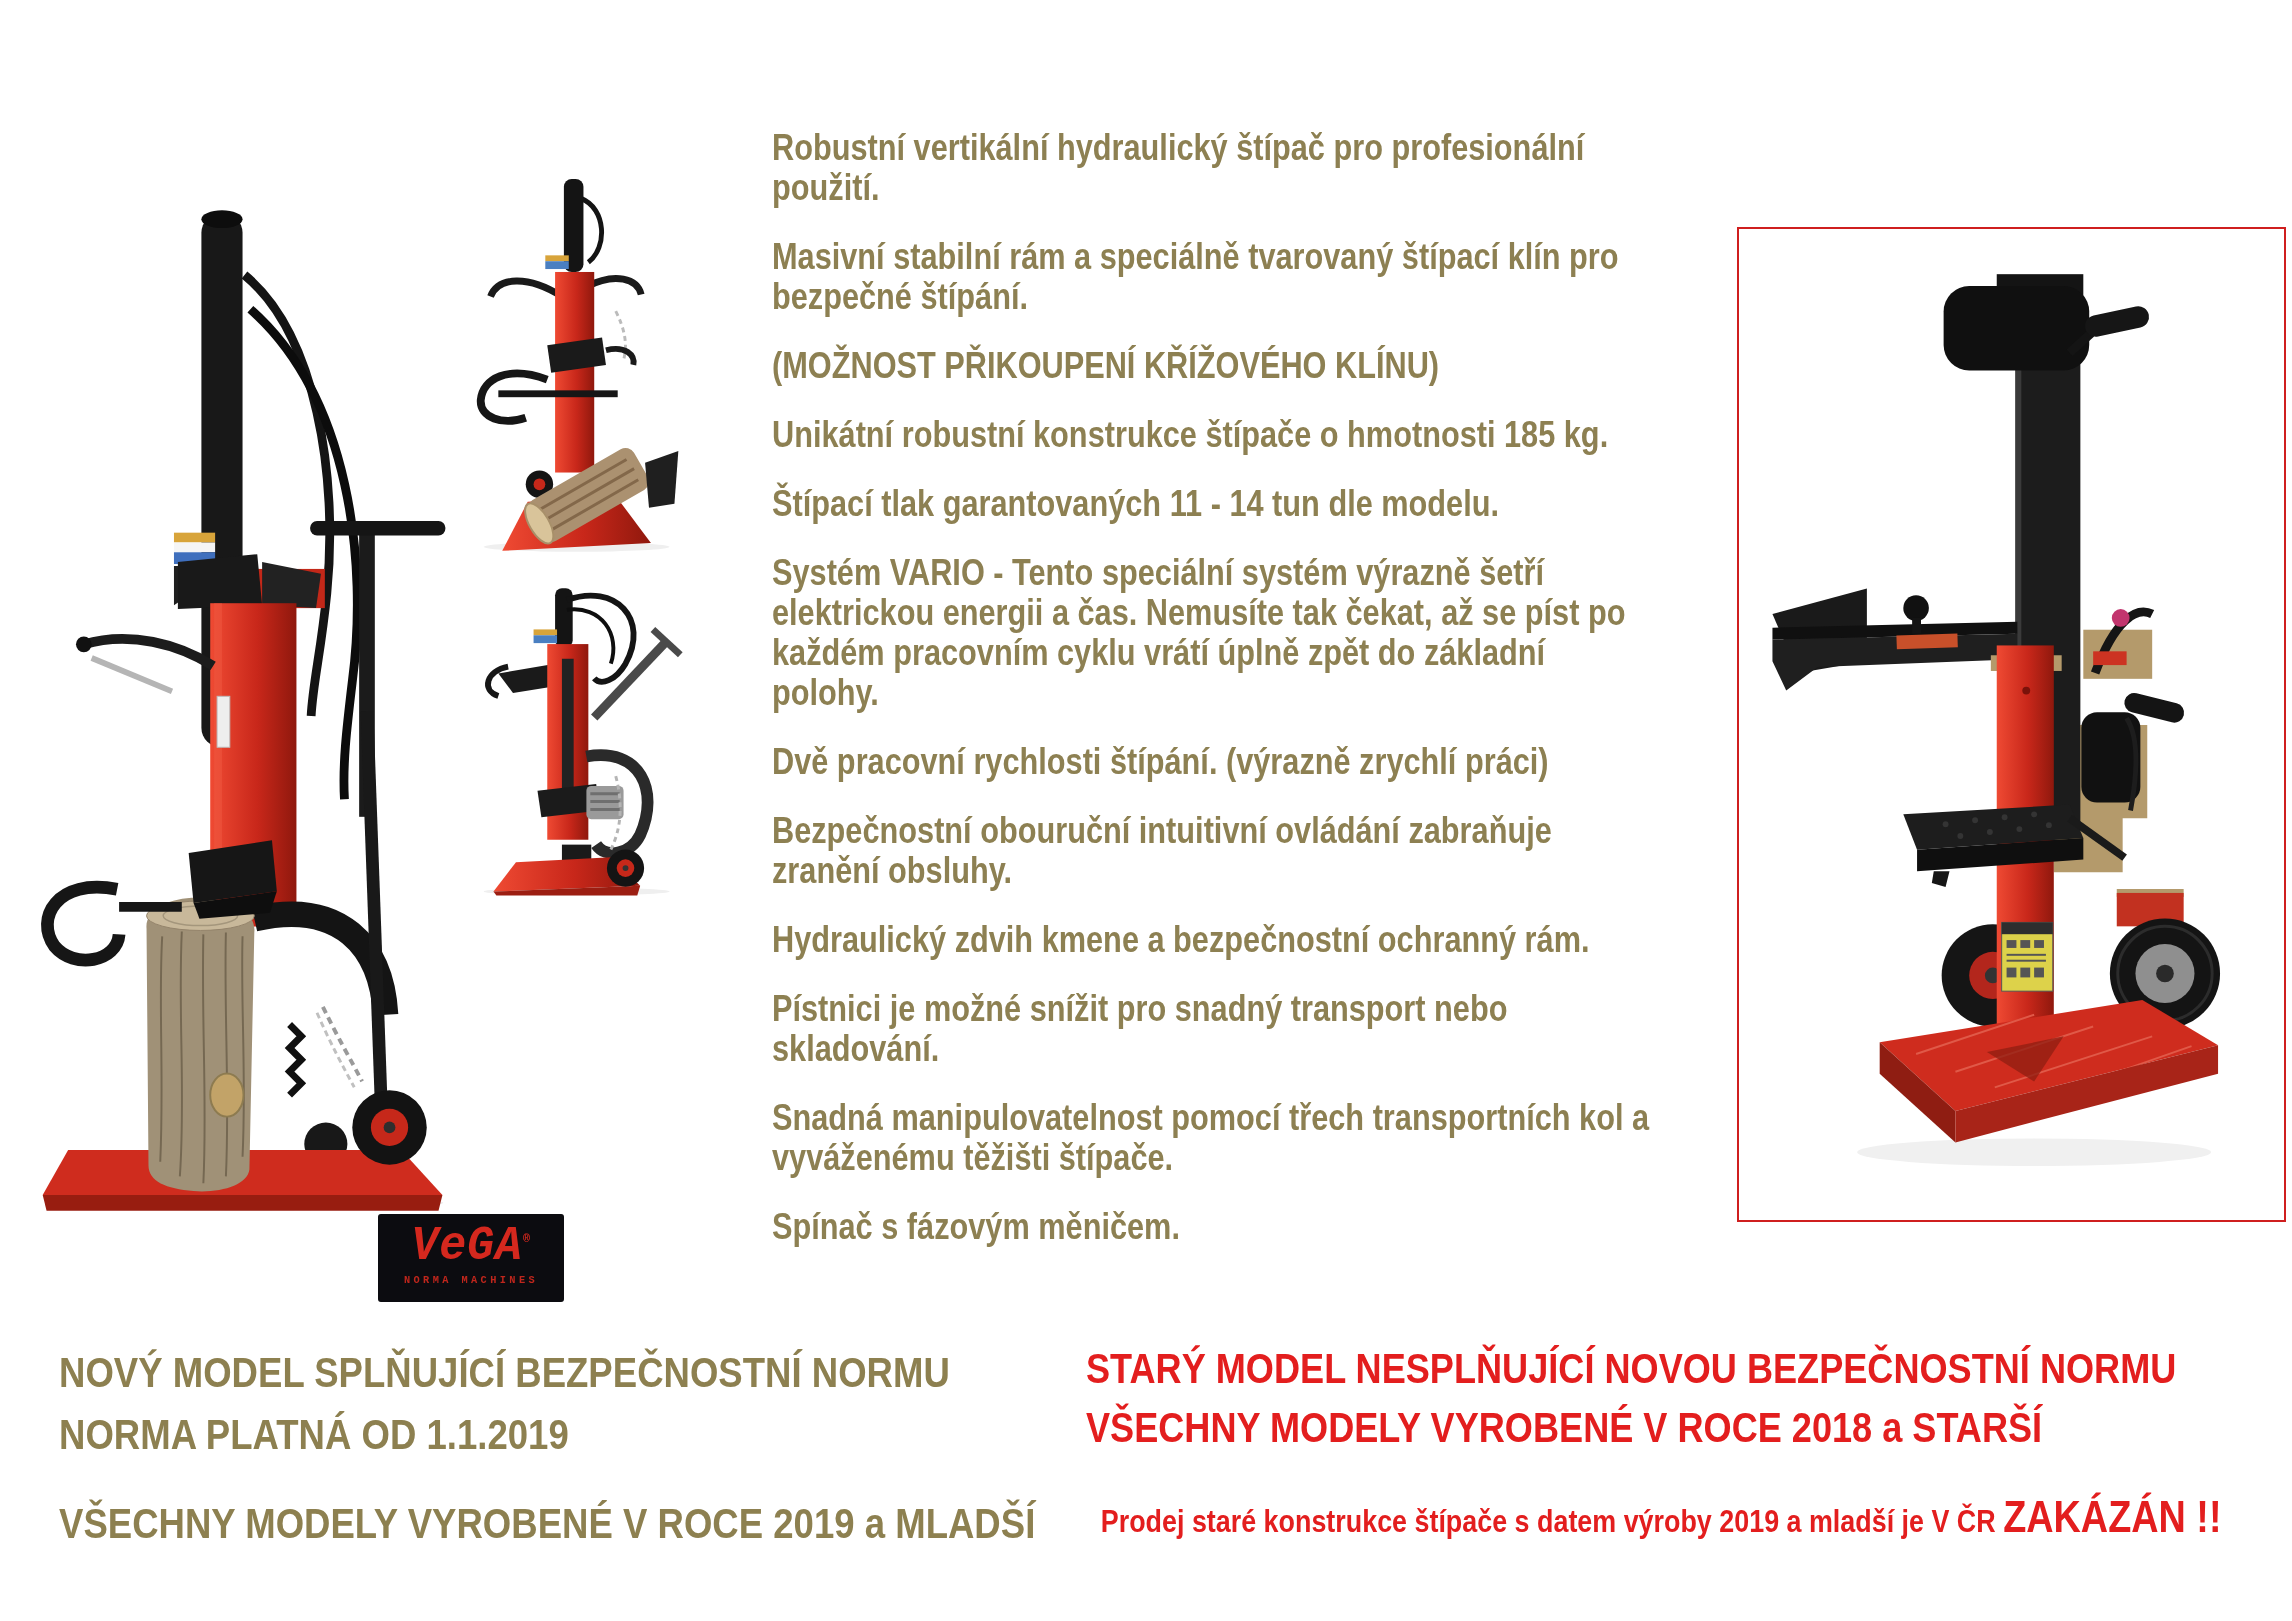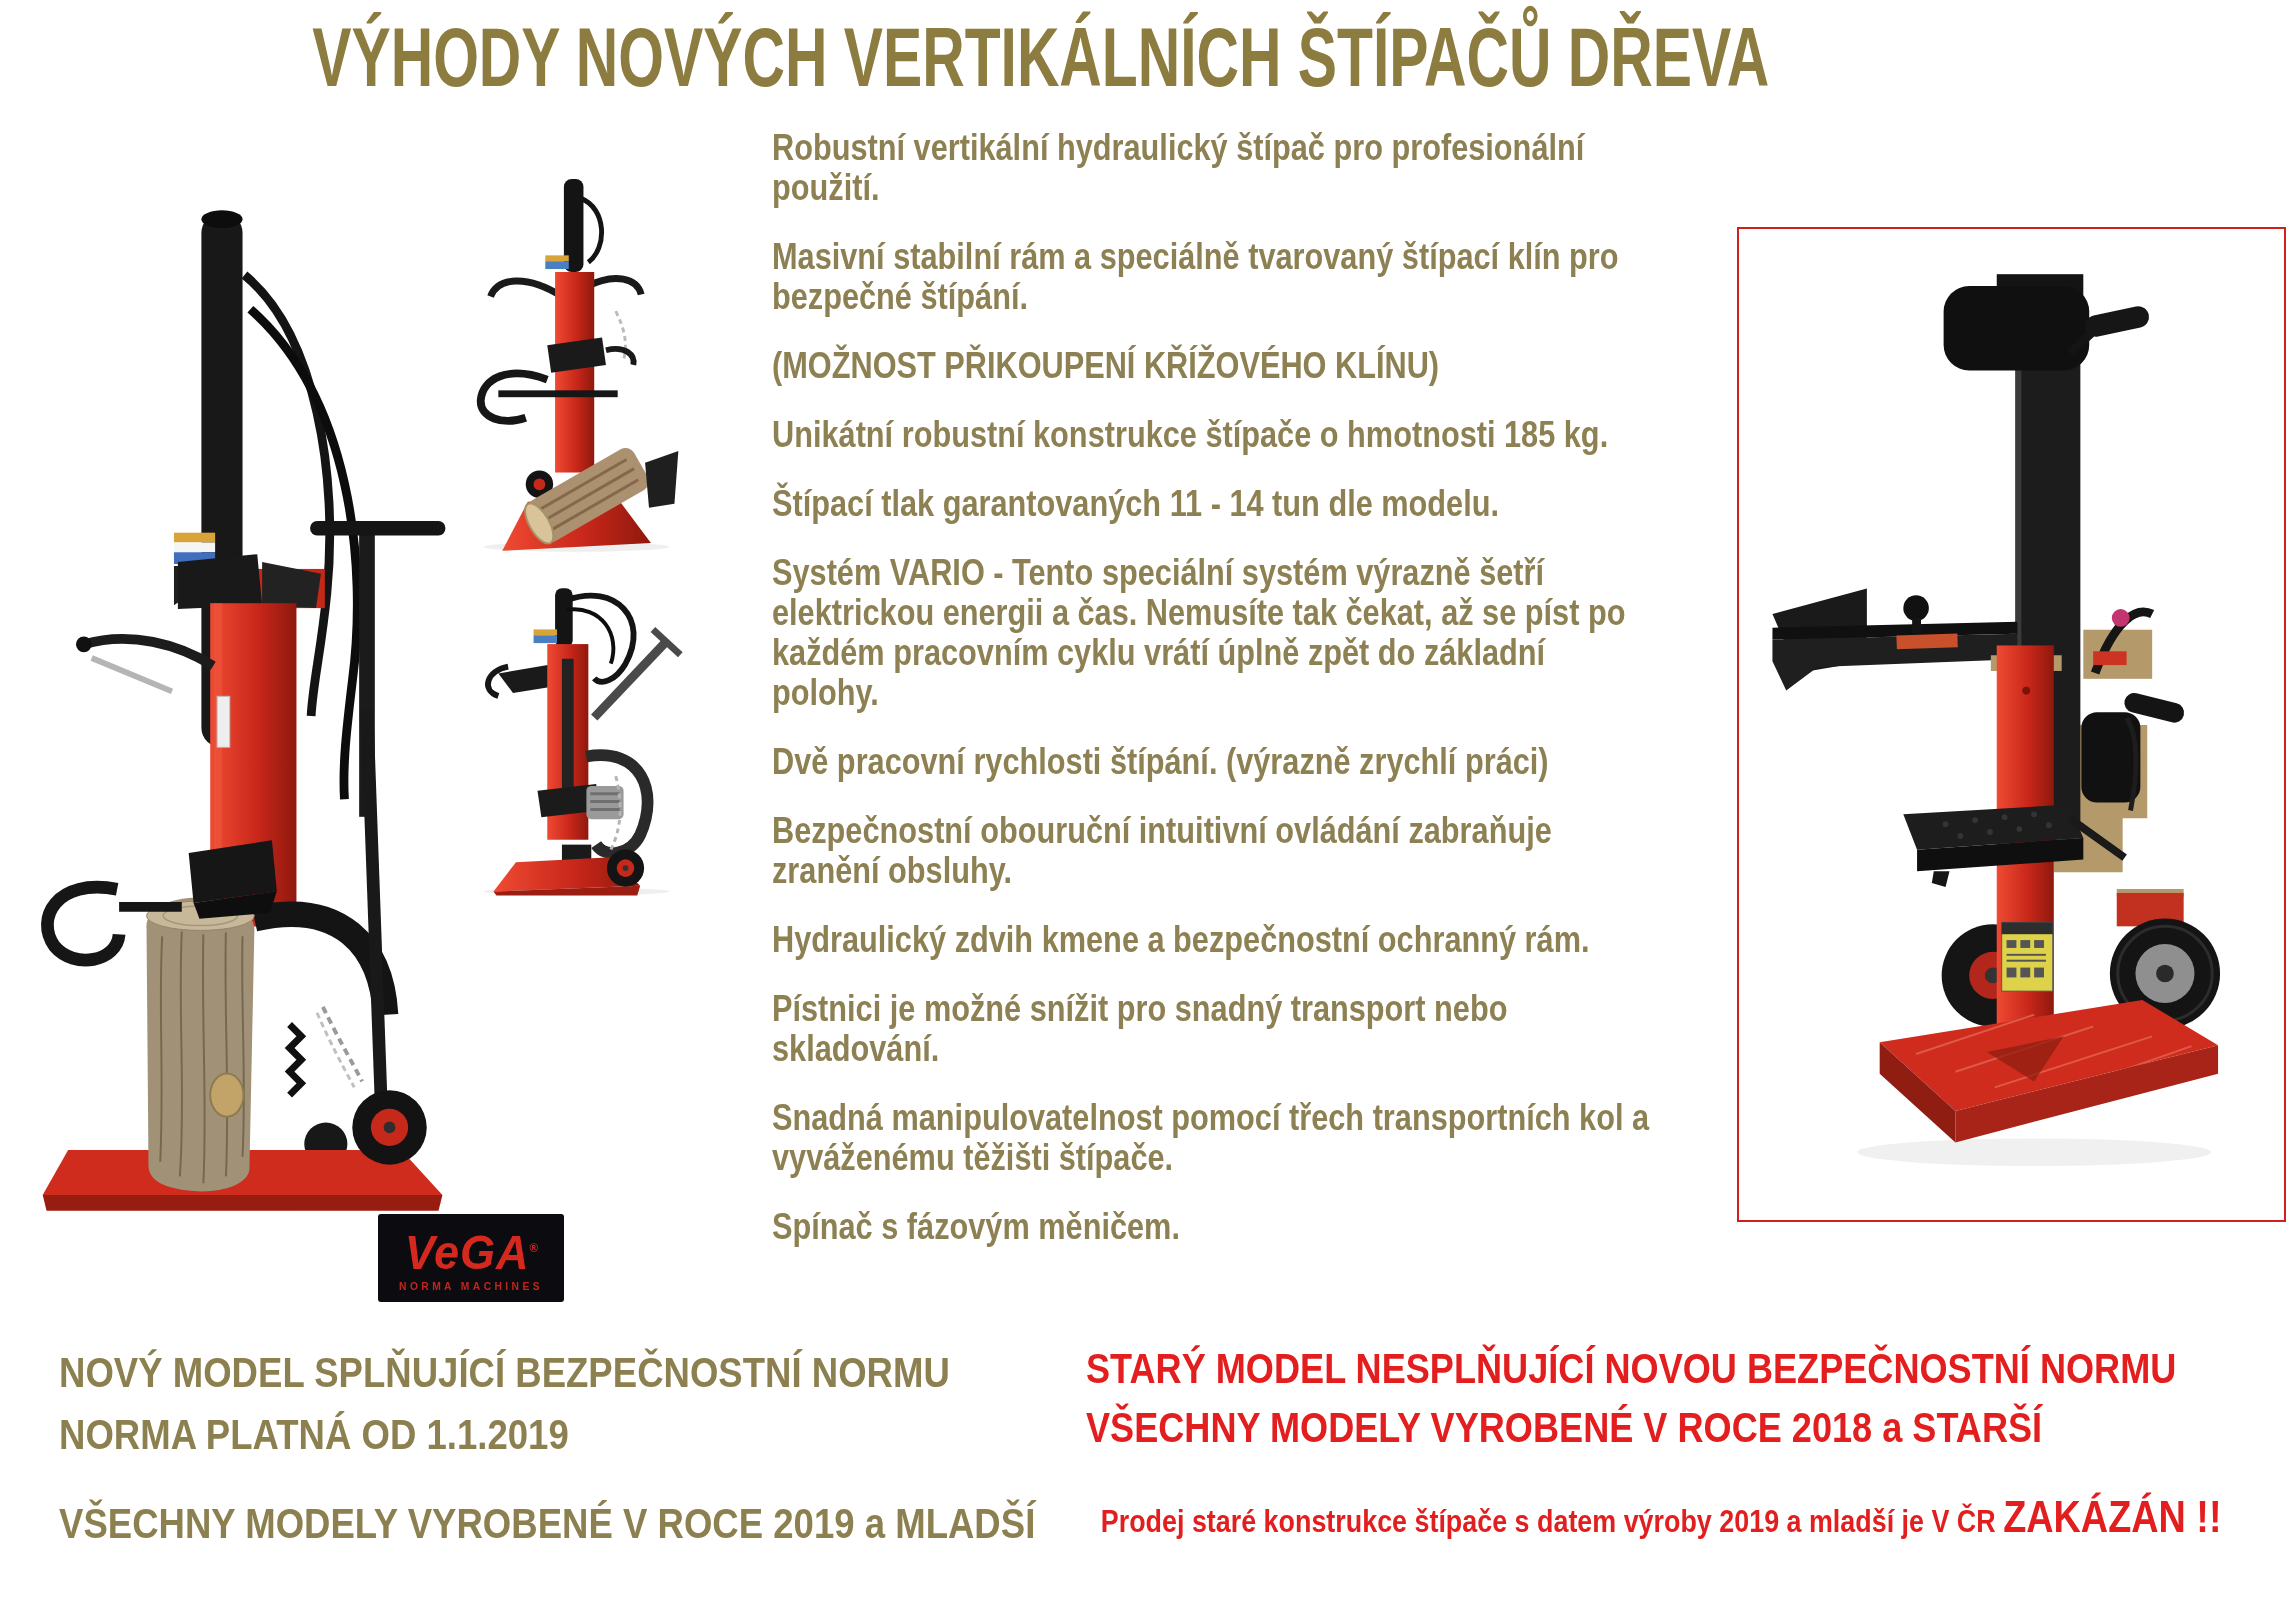--- a/index.html
+++ b/index.html
@@ -27,22 +27,23 @@
     border:2.9px solid #cf1f1f;box-sizing:border-box;background:#fff;
   }
   .old-box svg{position:absolute;left:0;top:0;width:100%;height:100%;}
   
   .img-main{left:27.4px;top:162px;}
   .img-thumb-a{left:469px;top:169px;}
   .img-thumb-b{left:469px;top:580px;}
   
   .logo{
     left:378px;top:1214px;width:186px;height:88px;background:#0c0c10;
-    display:flex;flex-direction:column;align-items:center;justify-content:center;
+    display:flex;flex-direction:column;align-items:center;justify-content:flex-start;
     border-radius:2.9px;
+    font-family:Liberation Mono, monospace;
   }
   .logo-brand{
     color:#d5281e;font-size:49px;line-height:49px;font-style:italic;
     letter-spacing:1px;transform:scaleX(0.92);
   }
   .logo-brand .reg{font-size:12.7px;vertical-align:super;font-style:normal;letter-spacing:0;}
   .logo-tagline{
     color:#c0261c;font-size:10.3px;letter-spacing:3.4px;margin-top:2.9px;white-space:nowrap;
   }
   
@@ -70,21 +71,20 @@
   <svg width="0" height="0" style="position:absolute" aria-hidden="true">
     <defs>
       <linearGradient id="machineRed" x1="0" y1="0" x2="1" y2="0">
         <stop offset="0" stop-color="#ef4a33"></stop>
         <stop offset="0.55" stop-color="#c8271a"></stop>
         <stop offset="1" stop-color="#8f180d"></stop>
       </linearGradient>
     </defs>
   </svg>
 
-  <h1 class="abs title"><span class="squeeze">VÝHODY NOVÝCH VERTIKÁLNÍCH ŠTÍPAČŮ DŘEVA</span></h1>
 
   <svg class="abs img-main" width="436" height="1049" viewBox="0 0 445 1070">
     <ellipse cx="225" cy="1062" rx="200" ry="8" fill="#eeeeee"></ellipse>
     <rect x="178" y="52" width="42" height="545" rx="20" fill="#181818"></rect>
     <ellipse cx="199" cy="58" rx="21" ry="9" fill="#0d0d0d"></ellipse>
     <path d="M 222 115 C 295 175 318 320 306 440 C 300 500 292 530 290 565" stroke="#141414" stroke-width="9" fill="none"></path>
     <path d="M 228 150 C 330 240 348 410 332 530 C 326 580 322 615 324 650" stroke="#0c0c0c" stroke-width="9" fill="none"></path>
     <rect x="339" y="368" width="16" height="300" fill="#1b1b1b"></rect>
     <rect x="289" y="366" width="138" height="15" rx="7" fill="#151515"></rect>
     <rect x="150" y="378" width="42" height="10" fill="#d8a43a"></rect>

